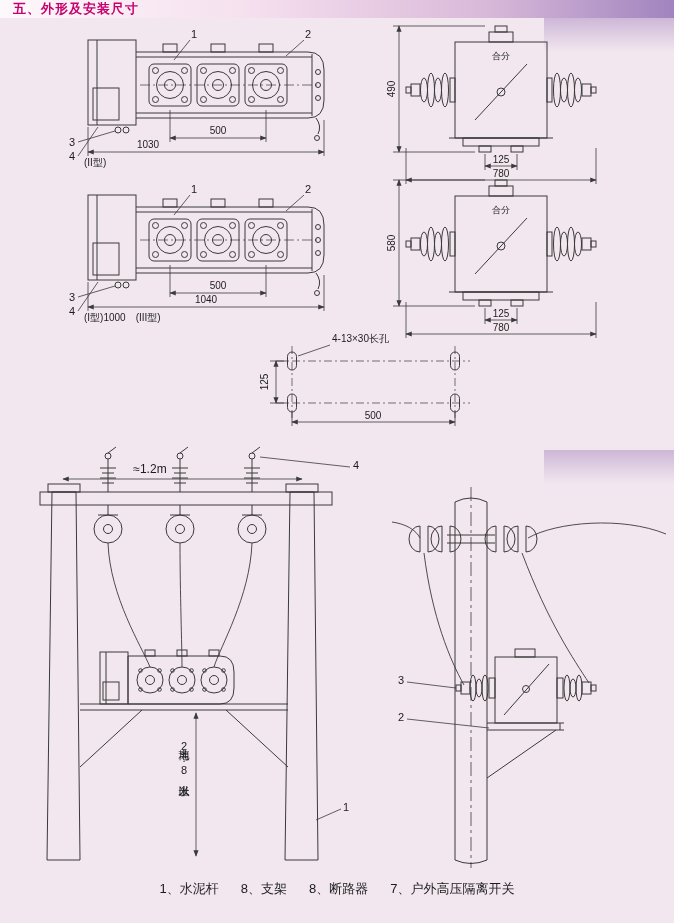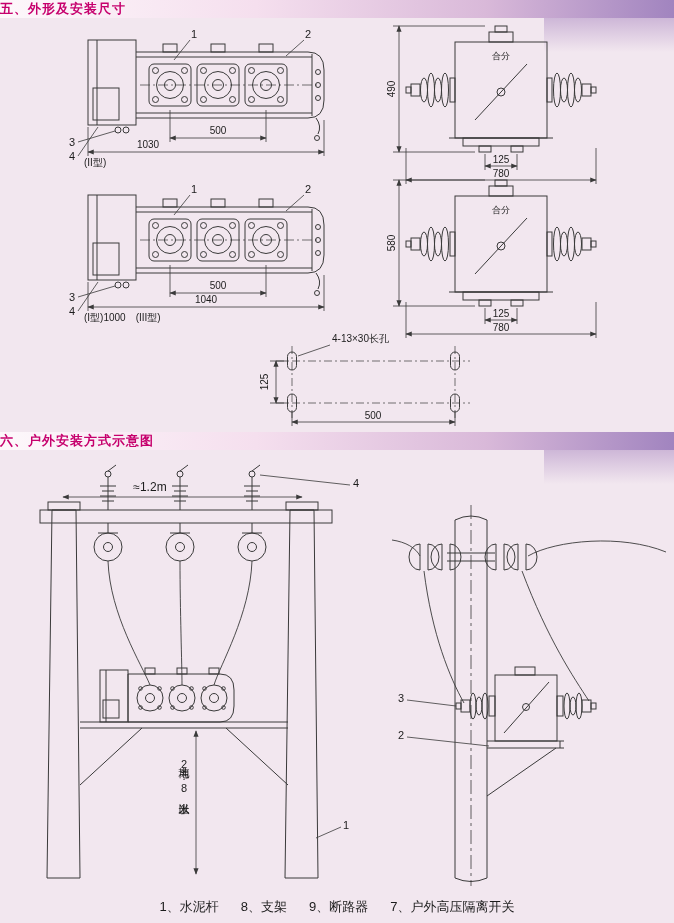--- a/index.html
+++ b/index.html
@@ -1,20 +1,20 @@
 <!DOCTYPE html>
 <html><head>
 <meta charset="utf-8">
 <style>
   * { margin:0; padding:0; box-sizing:border-box; }
   html,body { background:#ffffff; }
   body { font-family:"Liberation Sans","DejaVu Sans",sans-serif; }
   .page { position:relative; width:674px; height:923px; background:#f2e7ef; overflow:hidden; }
   .section-header {
-    position:relative; height:18px; display:flex; align-items:center; padding-left:0;
+    position:relative; height:18px; display:flex; align-items:center; padding-left:13px;
     background:linear-gradient(90deg,#fdf8fb 0%,#f5dfee 38%,#d9b9d9 72%,#a184bf 100%);
   }
   .section-header .title { color:#c6006d; font-size:13px; font-weight:bold; letter-spacing:1px; white-space:nowrap; }
   .corner-fade {
     position:absolute; right:0; top:18px; width:130px; height:34px; pointer-events:none;
     background:linear-gradient(180deg, rgba(150,110,180,0.40), rgba(150,110,180,0));
   }
   .drawing-area { position:relative; }
   svg { display:block; }
   svg text { font-family:"Liberation Sans","DejaVu Sans",sans-serif; fill:#1c1c1c; stroke:none; }
@@ -201,23 +201,20 @@
         <line x1="455" y1="394" x2="455" y2="408"></line>
         <line x1="292" y1="404" x2="455" y2="404" marker-start="url(#ma)" marker-end="url(#ma)"></line>
       </g>
       <text x="332" y="324" font-size="10">4-13×30长孔</text>
       <text transform="translate(268,364) rotate(-90)" font-size="10" text-anchor="middle">125</text>
       <text x="373" y="401" font-size="10" text-anchor="middle">500</text>
     </g>
   </svg>
   </div>
 
-  <div class="section-header">
-    <span class="title">六、户外安装方式示意图</span>
-  </div>
   <div class="corner-fade" style="top:450px"></div>
 
   <div class="drawing-area">
   <svg width="674" height="440" viewBox="0 0 674 440">
     <defs>
       <marker id="ma2" viewBox="0 0 10 10" refX="9" refY="5" markerWidth="10" markerHeight="8" orient="auto-start-reverse">
         <path d="M0,1 L10,5 L0,9 z" fill="#3a3a3a"></path>
       </marker>
     </defs>
 
@@ -370,18 +367,18 @@
         <line x1="407" y1="287" x2="489" y2="296"></line>
       </g>
       <text x="401" y="252" font-size="11" text-anchor="middle">3</text>
       <text x="401" y="289" font-size="11" text-anchor="middle">2</text>
     </g>
   </svg>
 
   <div class="legend">
     <span>1、水泥杆</span>
     <span>8、支架</span>
-    <span>9、断路器</span>
+    <span>8、断路器</span>
     <span>7、户外高压隔离开关</span>
   </div>
   </div>
 
 </div>
 
 </body></html>

